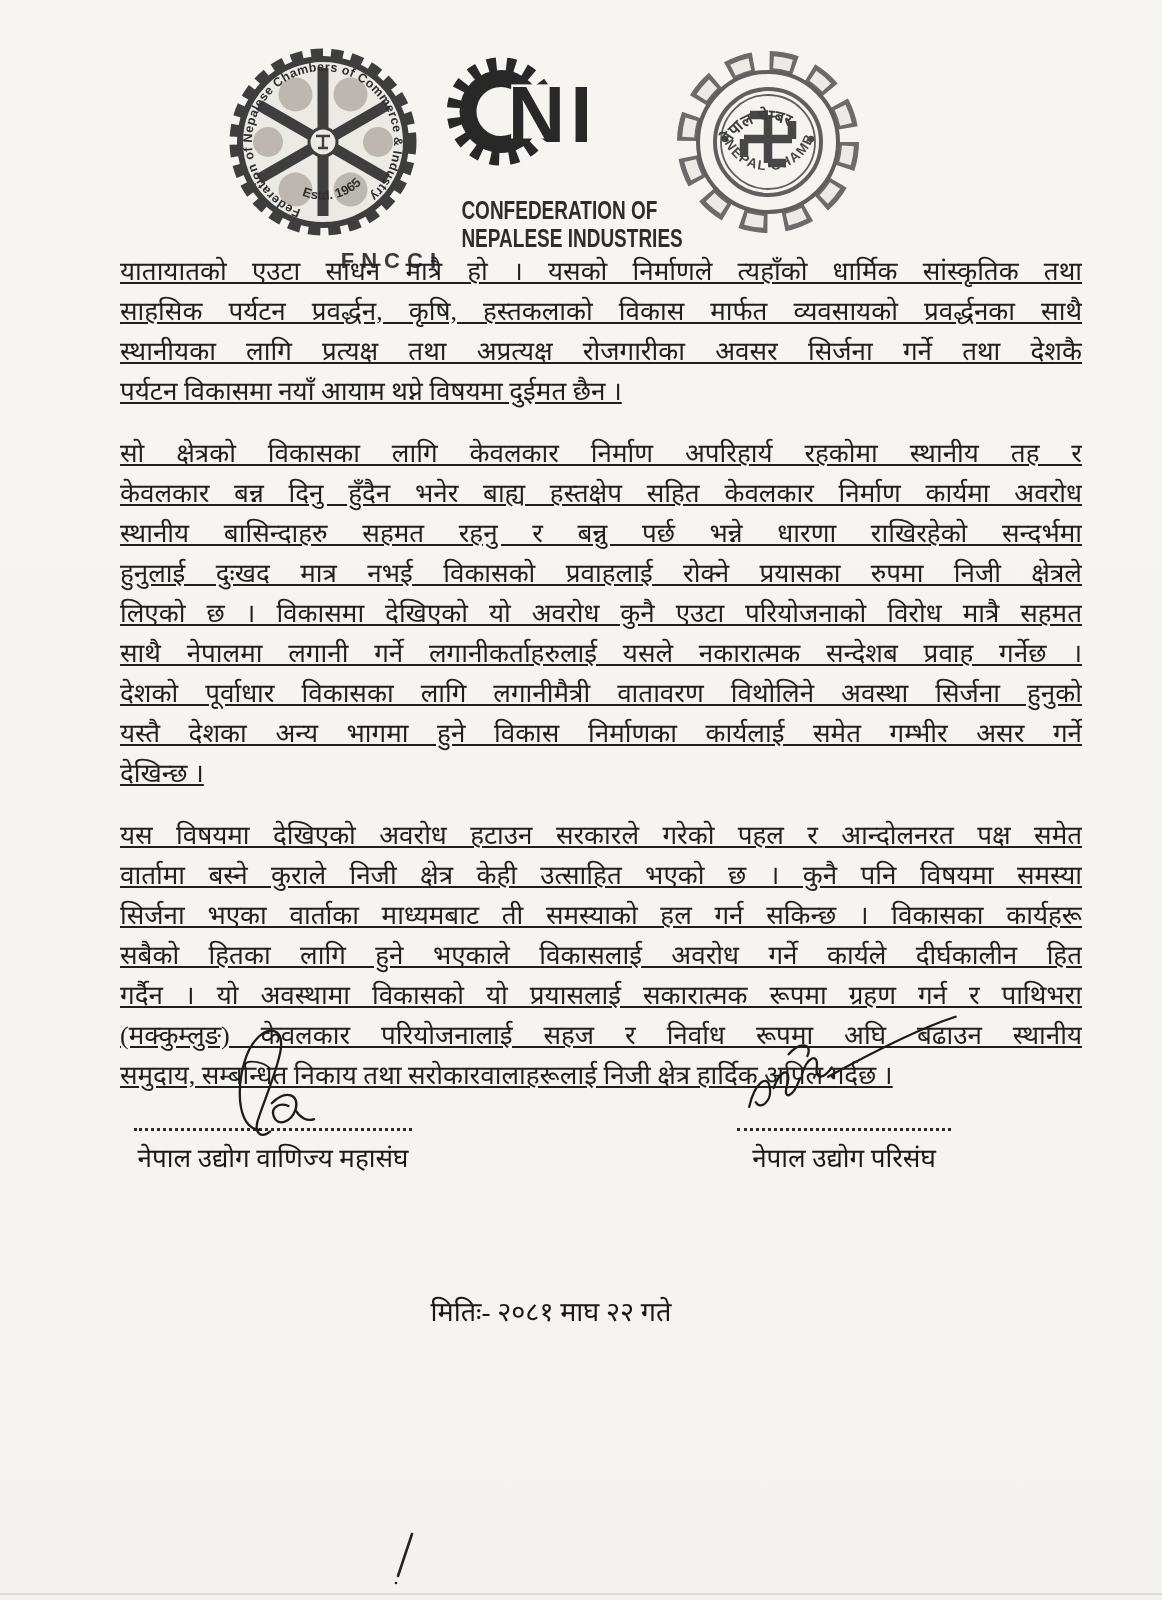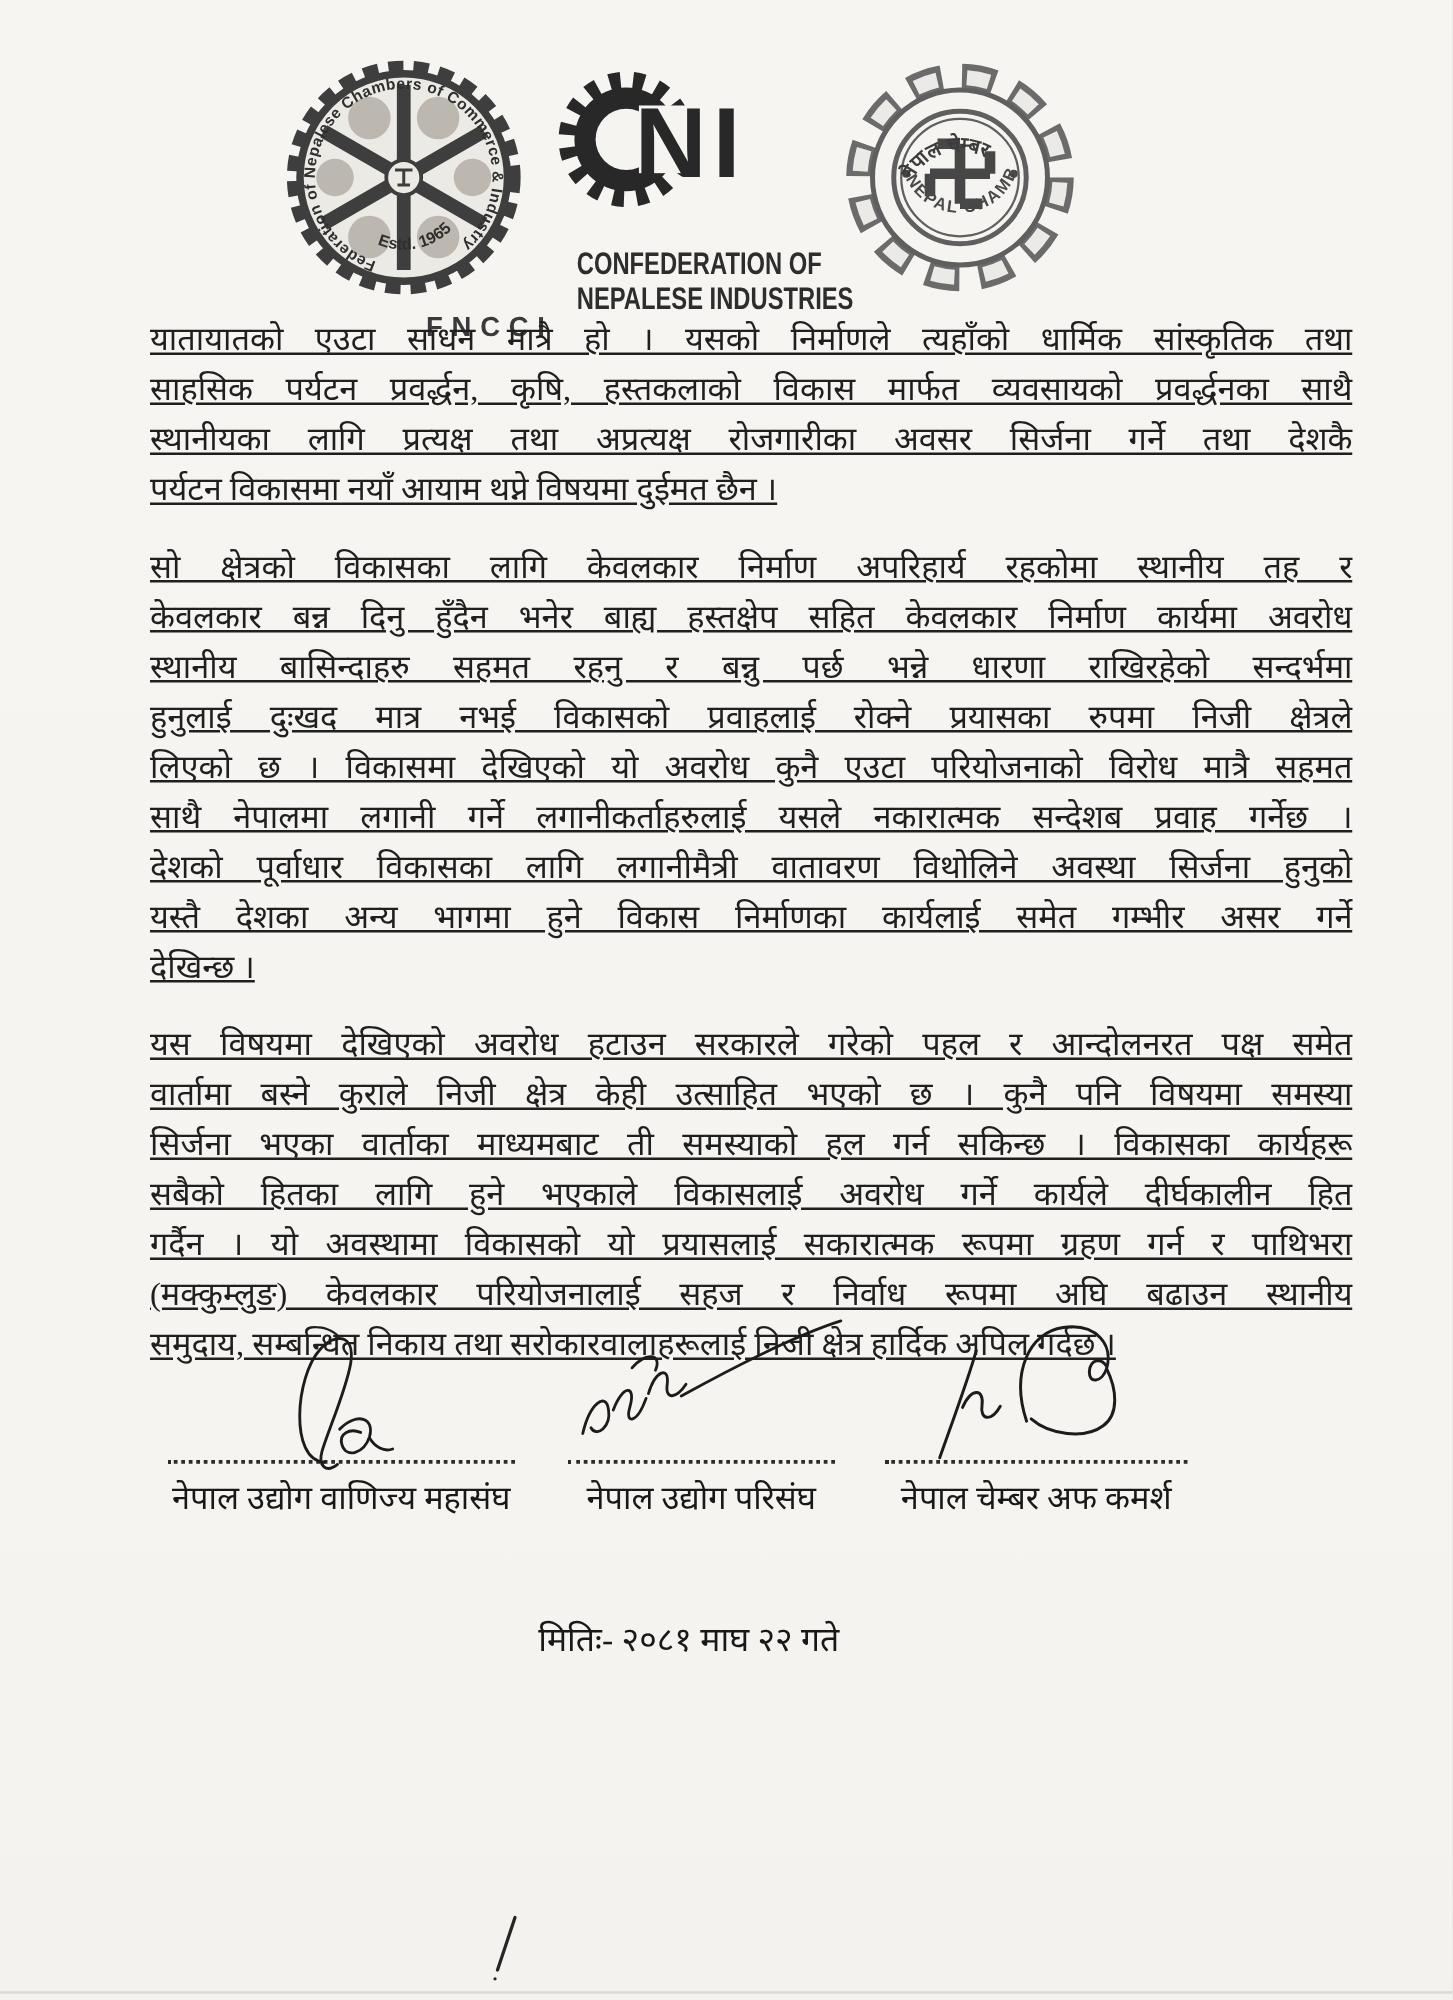--- a/index.html
+++ b/index.html
@@ -31,21 +31,21 @@
   .letter-body{position:absolute;left:120px;top:252px;width:962px;font-size:26px;text-decoration:underline;}
   .para{margin:0 0 22px 0;}
   .tline{
     display:block;height:40px;line-height:40px;
     text-align:justify;text-align-last:justify;
     overflow:hidden;white-space:nowrap;
   }
   .tline.end{text-align-last:left;}
   
   .sig-row{
-    position:absolute;left:122px;top:1168px;width:838px;
+    position:absolute;left:122px;top:1128px;width:838px;
     display:flex;justify-content:space-between;align-items:flex-end;
   }
   .sig-block{position:relative;text-align:center;}
   .sig-block-1{width:302px;}
   .sig-block-2{width:232px;}
   .sig-block-3{width:262px;}
   .dotted-line{
     border-bottom:3px dotted #2c2c2c;height:0;width:92%;
     margin:0 auto 8px auto;
   }
@@ -222,32 +222,20 @@
           <path d="M42,80 C50,58 62,58 56,78 C52,92 62,92 70,70"></path>
           <path d="M72,66 C78,46 90,42 88,58 C86,72 96,70 104,58"></path>
           <path d="M100,68 C140,46 198,16 236,4"></path>
           <path d="M58,44 C70,30 84,32 78,46"></path>
         </g>
       </svg>
       <div class="dotted-line"></div>
       <div class="sig-label">नेपाल उद्योग परिसंघ</div>
     </div>
 
-    <div class="sig-block sig-block-3">
-      <svg class="signature signature-3" width="195" height="128" viewBox="0 0 210 140">
-        <g fill="none" stroke="#1c1c1c" stroke-width="2.6" stroke-linecap="round">
-          <path d="M20,126 C32,92 46,54 52,32"></path>
-          <path d="M40,82 C48,64 59,66 57,80 C55,93 65,95 73,81"></path>
-          <path d="M96,94 C82,52 98,16 128,12 C158,8 172,28 166,48 C162,60 150,62 151,50 C152,40 161,38 166,46"></path>
-          <path d="M166,48 C175,66 177,88 163,98 C147,110 116,106 100,92"></path>
-        </g>
-      </svg>
-      <div class="dotted-line"></div>
-      <div class="sig-label">नेपाल चेम्बर अफ कमर्श</div>
-    </div>
   </section>
 
   <div class="date-line">मितिः- २०८१ माघ २२ गते</div>
 
   <svg class="pen-mark" width="32" height="58" viewBox="0 0 32 58">
     <path d="M24,4 C20,16 14,34 10,46" fill="none" stroke="#252525" stroke-width="2.6" stroke-linecap="round"></path>
     <circle cx="8" cy="53" r="1.3" fill="#252525"></circle>
   </svg>
 
   <div class="page-bottom-edge"></div>

